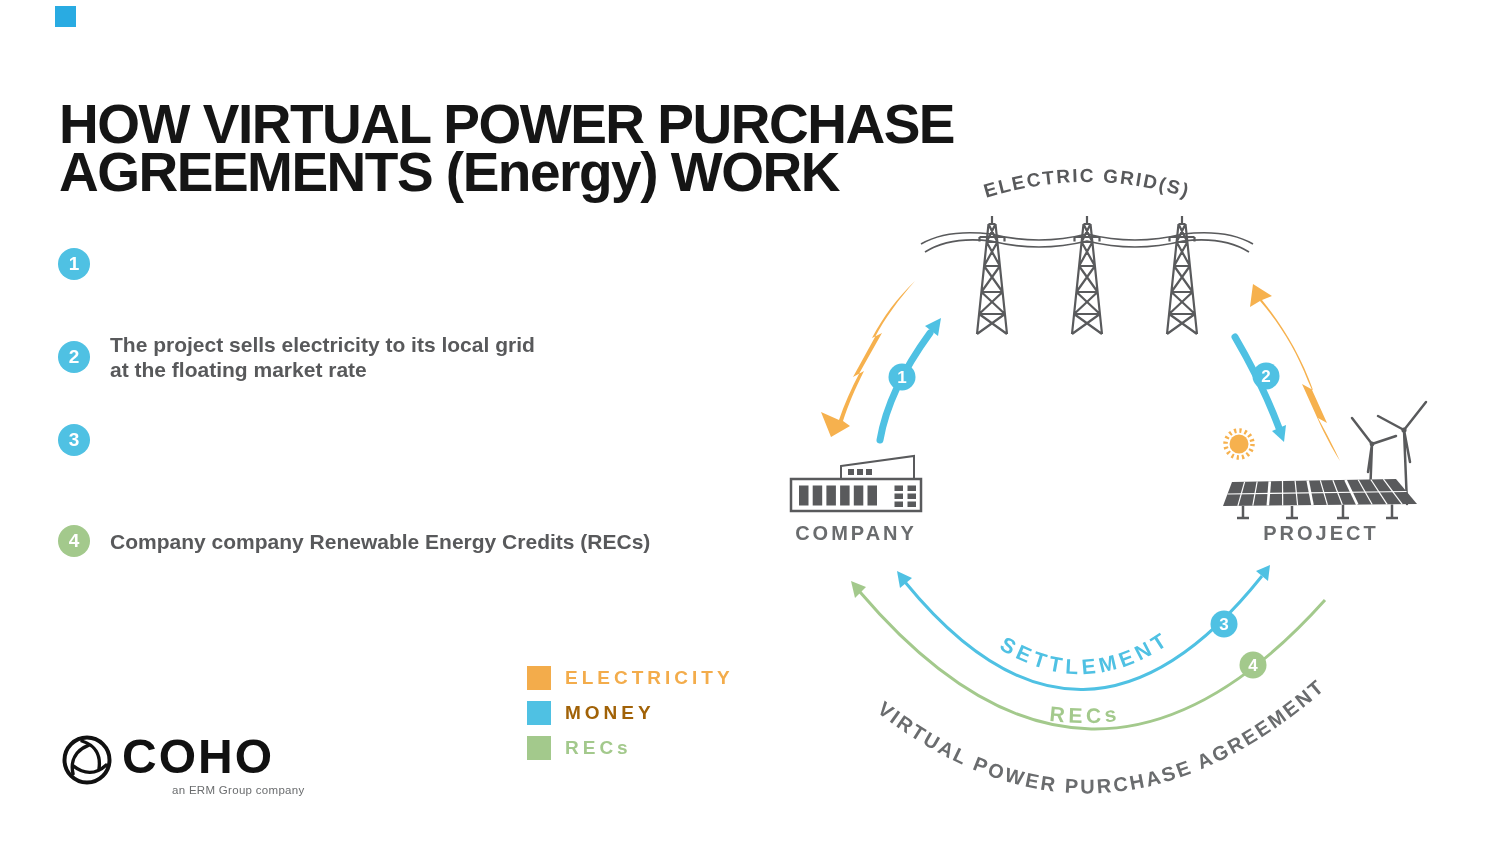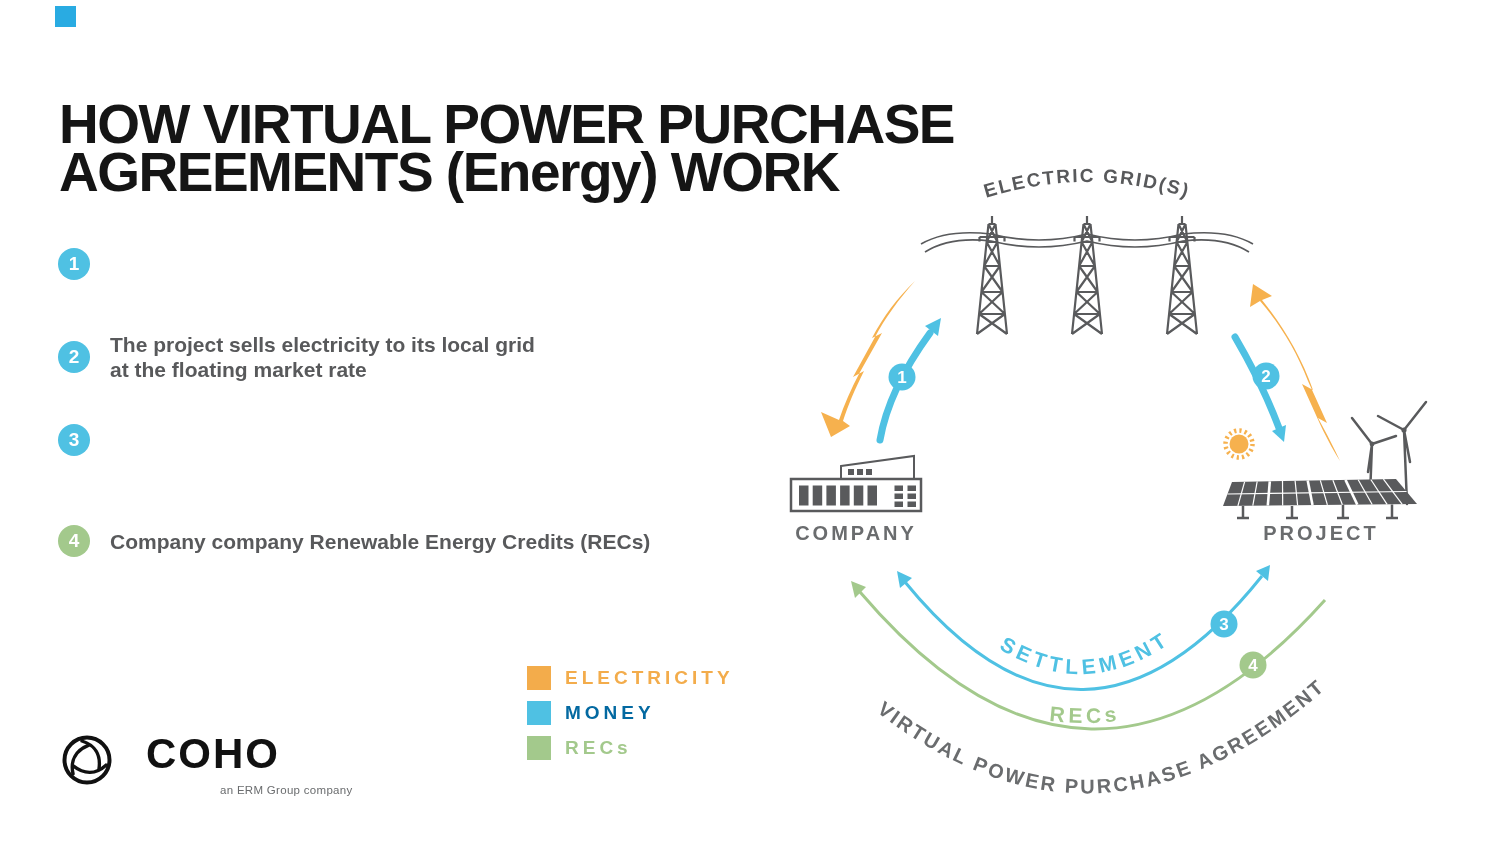--- a/index.html
+++ b/index.html
@@ -19,26 +19,26 @@
   .badge{width:32px;height:32px;border-radius:50%;background:#4FC1E3;color:#fff;
          font-size:19px;font-weight:700;line-height:32px;text-align:center;flex:none;}
   .badge.green{background:#A3C98C;}
   .step-text{font-size:21px;line-height:25px;font-weight:700;color:#58595B;white-space:nowrap;}
 
   
   .legend-row{position:absolute;left:527px;display:flex;align-items:flex-end;gap:14px;}
   .legend-swatch{width:24px;height:24px;flex:none;}
   .legend-label{font-size:19px;font-weight:700;letter-spacing:4px;line-height:24px;white-space:nowrap;}
   .sw-orange{background:#F3AC4B;} .sw-blue{background:#4FC1E3;} .sw-green{background:#A3C98C;}
-  .c-orange{color:#F3AC4B;} .c-blue{color:#0369a1;} .c-green{color:#A3C98C;}
+  .c-orange{color:#F3AC4B;} .c-blue{color:#a16207;} .c-green{color:#A3C98C;}
 
   
   .logo-mark{left:60px;top:733px;width:54px;height:54px;}
-  .logo-name{left:122px;top:733px;font-size:42px;font-weight:700;letter-spacing:2px;color:#111;line-height:1;margin-left:24px;}
-  .logo-tagline{left:172px;top:784px;font-size:11.5px;color:#6A6C6E;letter-spacing:0.3px;margin-left:48px;}
+  .logo-name{left:122px;top:733px;font-size:48px;font-weight:700;letter-spacing:2px;color:#111;line-height:1;}
+  .logo-tagline{left:172px;top:784px;font-size:11.5px;color:#6A6C6E;letter-spacing:0.3px;}
 
   
   svg.diagram{left:0;top:0;width:1500px;height:844px;}
   svg text{font-family:"Liberation Sans", sans-serif;font-weight:700;}
   .t-grid{font-size:19px;letter-spacing:2px;fill:#58595B;}
   .t-node{font-size:20px;letter-spacing:3px;fill:#6A6C6E;}
   .t-settlement{font-size:21px;letter-spacing:4.5px;fill:#4FC1E3;}
   .t-recs{font-size:21px;letter-spacing:4px;fill:#A3C98C;}
   .t-vppa{font-size:20px;letter-spacing:2.5px;fill:#6A6C6E;}
   .t-badge{font-size:17px;fill:#ffffff;}

